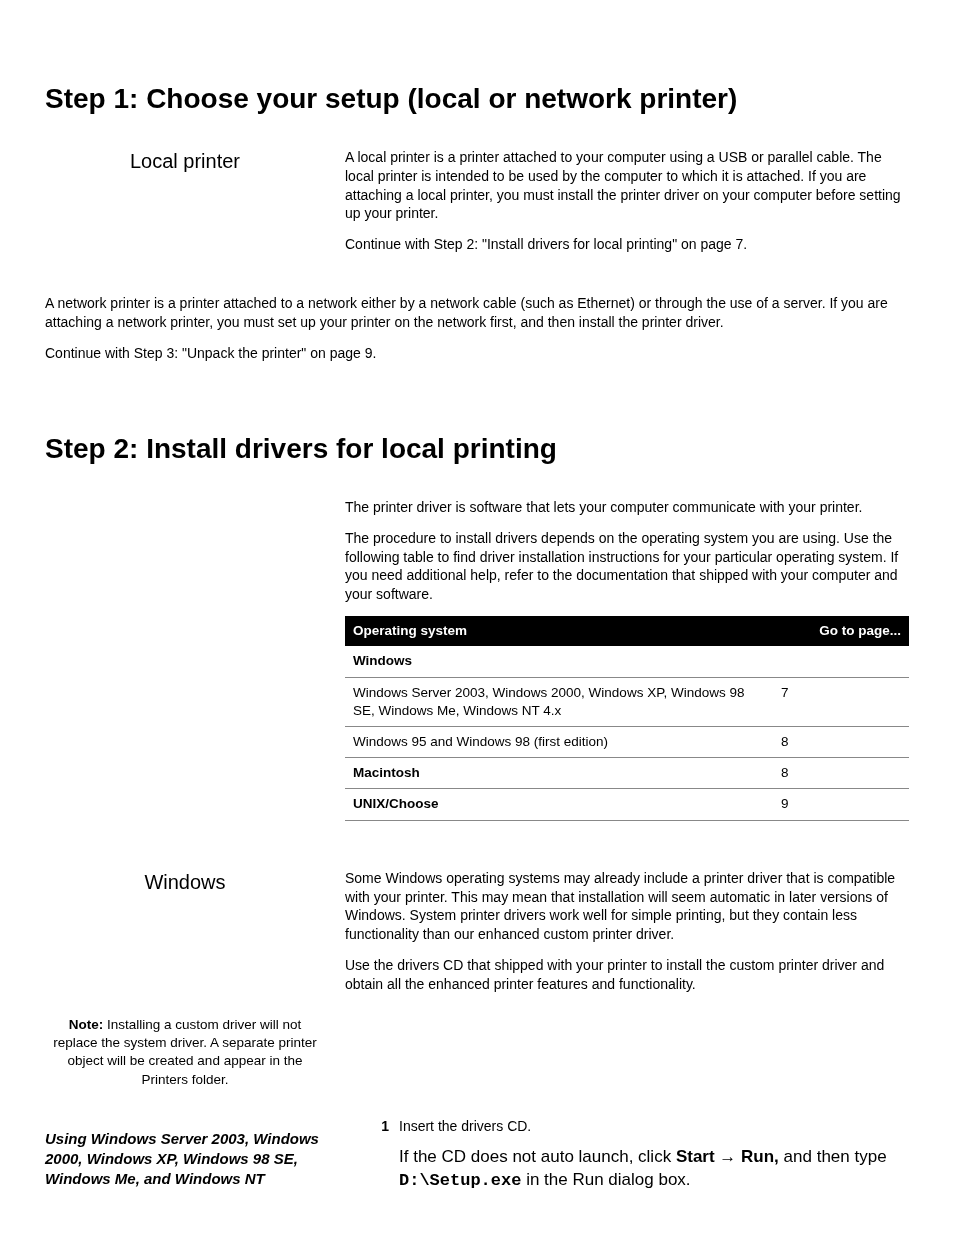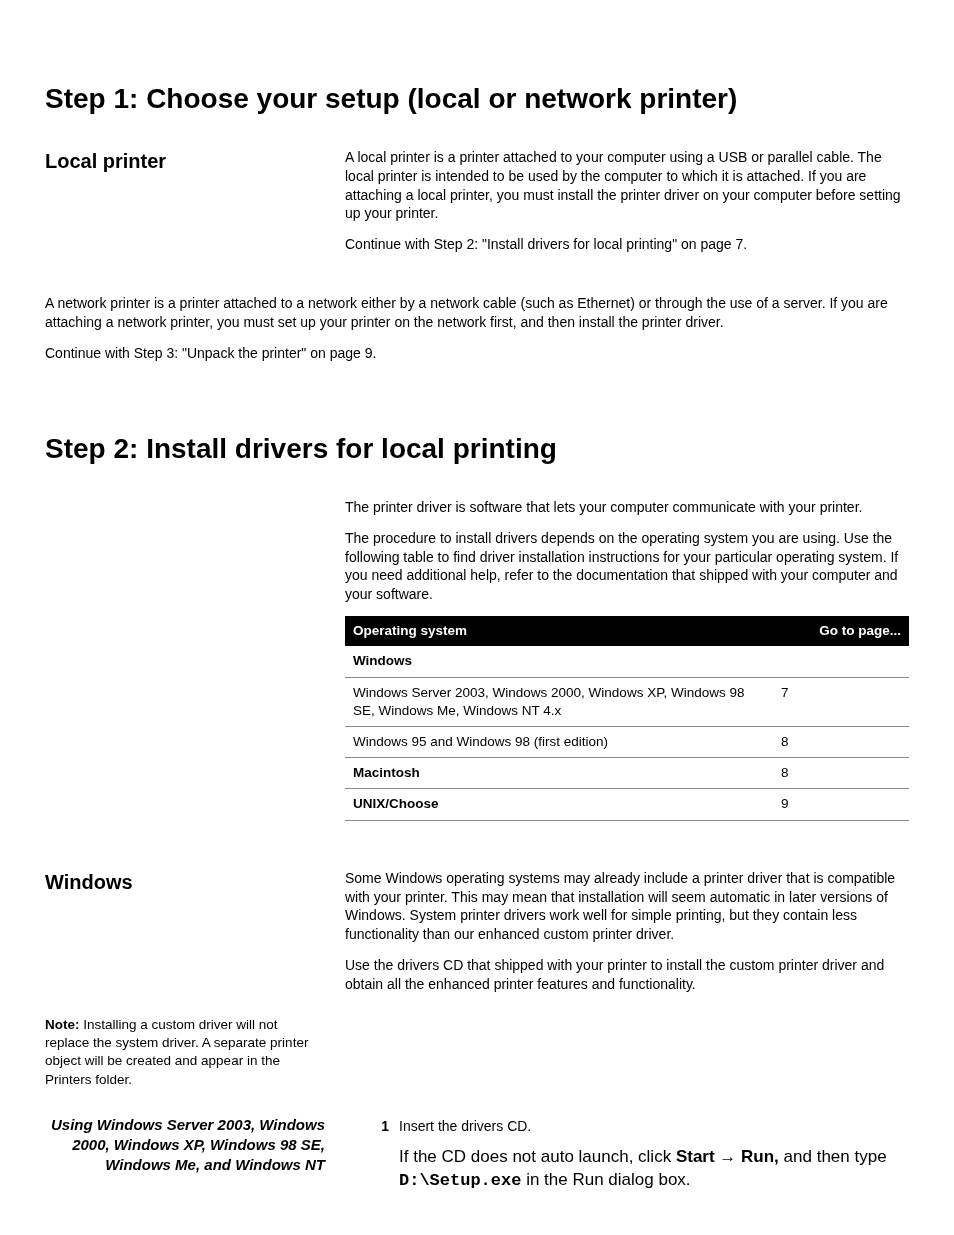--- a/index.html
+++ b/index.html
@@ -23,33 +23,33 @@
     width: 300px;
     flex-shrink: 0;
     padding-right: 20px;
     box-sizing: border-box;
   }
   .right {
     flex: 1;
   }
   .left h2 {
     font-size: 20px;
-    font-weight: bold;
+    font-weight: normal;
     margin: 0 0 10px 0;
+    text-align: center;
   }
   .left h3 {
     font-size: 15px;
     font-style: italic;
     font-weight: bold;
-    margin: 8px 0 10px 0;
+    margin: 22px 0 10px 0;
     line-height: 1.35;
-    text-align: right;
   }
   p { margin: 0 0 12px 0; }
-  .note { font-size: 13.5px; }
+  .note { font-size: 13.5px; text-align: center; }
   .note b { font-weight: bold; }
   table {
     border-collapse: collapse;
     width: 100%;
     margin: 8px 0 20px 0;
     font-size: 13.5px;
   }
   th {
     background: #000;
     color: #fff;

